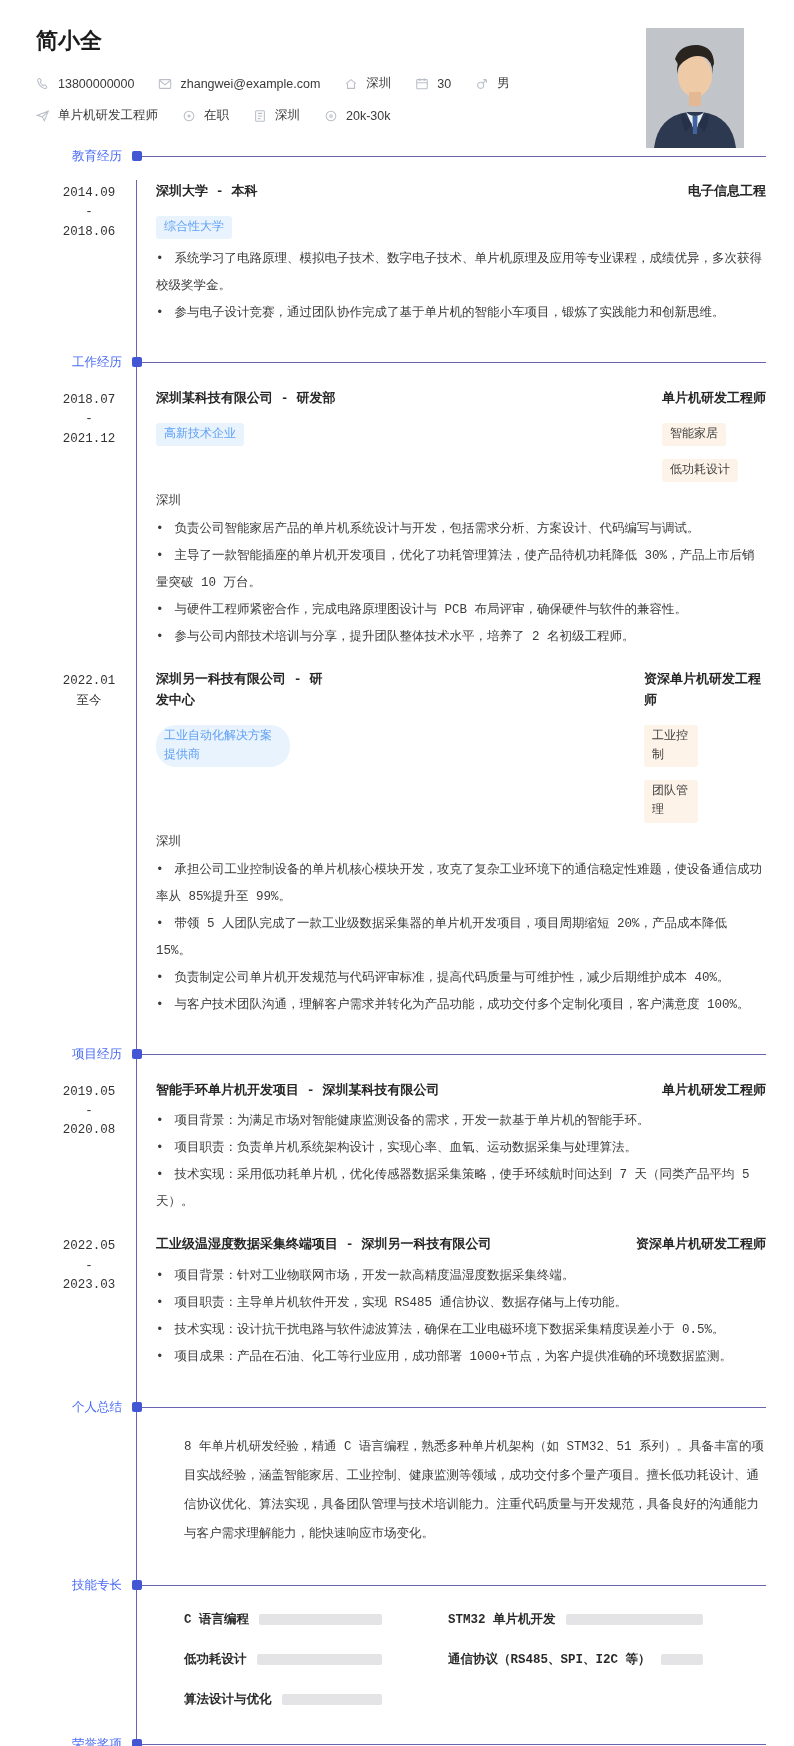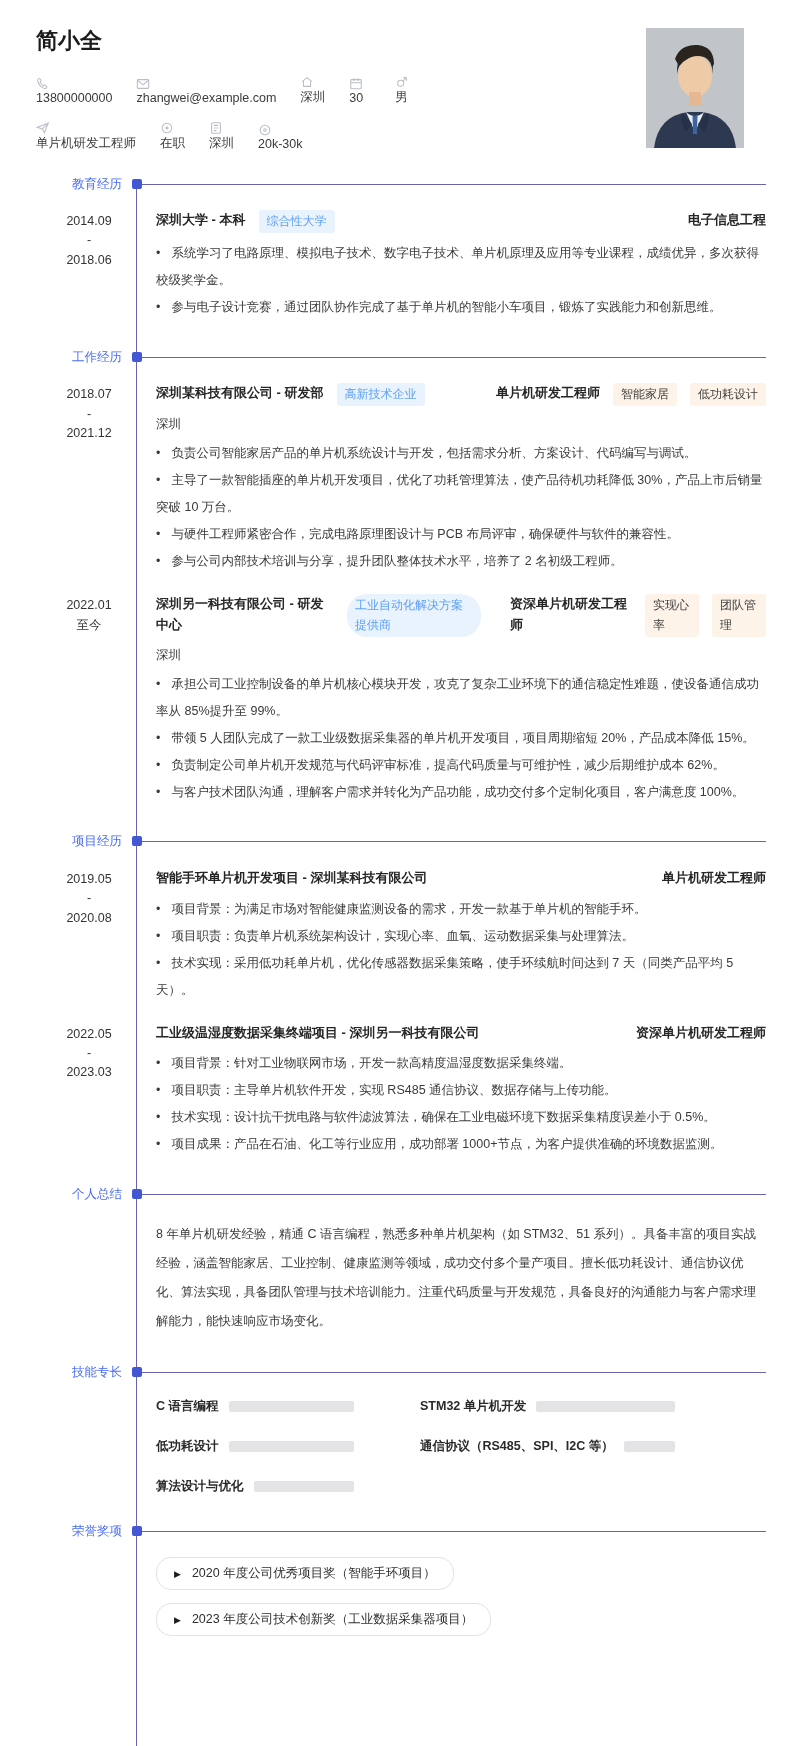--- a/index.html
+++ b/index.html
@@ -6,52 +6,52 @@
   body { margin:0; background:#fff; }
   .page {
     width:794px; height:1746px; position:relative; background:#fff;
     font-family:"Liberation Sans","DejaVu Sans",sans-serif; overflow:hidden;
     color:#3a3a3a;
   }
   
   .header { padding:26px 0 0 36px; }
   .name { font-size:22px; font-weight:bold; color:#1b1b1b; margin:0 0 19px 0; }
   .contact-row { display:flex; align-items:center; font-size:12.5px; color:#3a3a3a; margin-bottom:15px; }
-  .contact-item { display:flex; margin-right:24px;flex-direction:column; }
+  .contact-item { display:flex; align-items:center; margin-right:24px; }
   .cicon { display:inline-flex; margin-right:8px; }
   .cicon svg { width:14px; height:14px; stroke:#b9bec8; fill:none; stroke-width:1.2; }
   .photo { position:absolute; left:646px; top:28px; width:98px; height:120px; }
   
   .vline { position:absolute; left:136px; top:180px; bottom:0; width:1.2px; background:#6a63b0; }
   .main { margin-top:23px; position:relative; }
-  .section { margin-bottom:27px; }
+  .section { margin-bottom:27px;font-family:Liberation Mono, monospace; }
   .sec-head { display:flex; align-items:center; height:18px; margin-bottom:17px; }
   .sec-label { width:137px; padding-right:15px; text-align:right; font-size:12.5px; color:#4a6bf5; }
   .sec-rule { flex:1; height:1px; background:#6a63b0; position:relative; margin-right:28px; }
   .sec-marker { position:absolute; left:-5px; top:-5px; width:10px; height:10px; border-radius:2px; background:#4356d4; }
   
   .entry { display:grid; grid-template-columns:137px 1fr; margin-bottom:19px; }
   .entry-date { align-self:start; margin-left:auto; width:80px; margin-right:8px; text-align:center;
     font-size:12.5px; color:#333; line-height:1.55; padding-top:2px; }
   .entry-body { padding-left:19px; padding-right:28px; }
   .entry-head { display:flex; align-items:flex-start; justify-content:space-between; gap:14px; }
-  .head-group { display:flex; gap:13px; align-items:flex-start; }
+  .head-group { display:flex; gap:13px; align-items:flex-start;flex-direction:column; }
   .etitle { font-size:13px; font-weight:bold; color:#262626; line-height:1.6; }
   .badge { font-size:12px; padding:2px 8px; border-radius:3px; background:#e9f3fd; color:#5fa0f5; line-height:1.6; }
   .tag  { font-size:12px; padding:2px 8px; border-radius:3px; background:#fdf3e8; color:#404040; line-height:1.6; white-space:nowrap; }
   .wrap .company { width:178px; }
   .wrap .badge { max-width:134px;border-radius:20px; }
   .wrap .position { width:122px; }
   .wrap .tag { white-space:normal; width:54px; }
   .location { font-size:12.5px; color:#3a3a3a; margin-top:10px; }
   .bullets { margin-top:7px; }
   .bullets p { margin:0; font-size:12.5px; color:#3a3a3a; line-height:27px; }
   .dot { margin-right:11px; }
   
-  .plain { display:grid; grid-template-columns:137px 1fr; }
+  .plain { display:grid; grid-template-columns:137px 1fr;gap:28px; }
   .summary-text { padding-left:19px; padding-right:28px; font-size:12.5px; line-height:29px; color:#3a3a3a; margin:0; }
   
   .skills-grid { padding-left:19px; padding-right:28px; display:grid; grid-template-columns:198px 255px;
     column-gap:66px; row-gap:23px; }
   .skill { display:flex; align-items:center; gap:10px; }
   .skill-label { font-size:12.5px; font-weight:bold; color:#2a2a2a; white-space:nowrap; }
   .skill-track { flex:1; height:11px; background:#e4e4e6; border-radius:2px; overflow:hidden; }
   .skill-fill { height:100%; background:#5b6cf0; clip-path:polygon(0 0,100% 0,calc(100% - 5px) 100%,0 100%); }
   
   .awards { padding-left:19px; }
@@ -251,29 +251,29 @@
           <div>至今</div>
         </div>
         <div class="entry-body">
           <div class="entry-head wrap">
             <div class="head-group">
               <span class="etitle company">深圳另一科技有限公司 - 研发中心</span>
               <span class="badge">工业自动化解决方案提供商</span>
             </div>
             <div class="head-group">
               <span class="etitle position">资深单片机研发工程师</span>
-              <span class="tag">实现心率</span>
+              <span class="tag">工业控制</span>
               <span class="tag">团队管理</span>
             </div>
           </div>
           <div class="location">深圳</div>
           <div class="bullets">
             <p><span class="dot">•</span><span>承担公司工业控制设备的单片机核心模块开发，攻克了复杂工业环境下的通信稳定性难题，使设备通信成功率从 85%提升至 99%。</span></p>
             <p><span class="dot">•</span><span>带领 5 人团队完成了一款工业级数据采集器的单片机开发项目，项目周期缩短 20%，产品成本降低 15%。</span></p>
-            <p><span class="dot">•</span><span>负责制定公司单片机开发规范与代码评审标准，提高代码质量与可维护性，减少后期维护成本 62%。</span></p>
+            <p><span class="dot">•</span><span>负责制定公司单片机开发规范与代码评审标准，提高代码质量与可维护性，减少后期维护成本 40%。</span></p>
             <p><span class="dot">•</span><span>与客户技术团队沟通，理解客户需求并转化为产品功能，成功交付多个定制化项目，客户满意度 100%。</span></p>
           </div>
         </div>
       </div>
     </div>
 
     <div class="section">
       <div class="sec-head">
         <div class="sec-label">项目经历</div>
         <div class="sec-rule">

